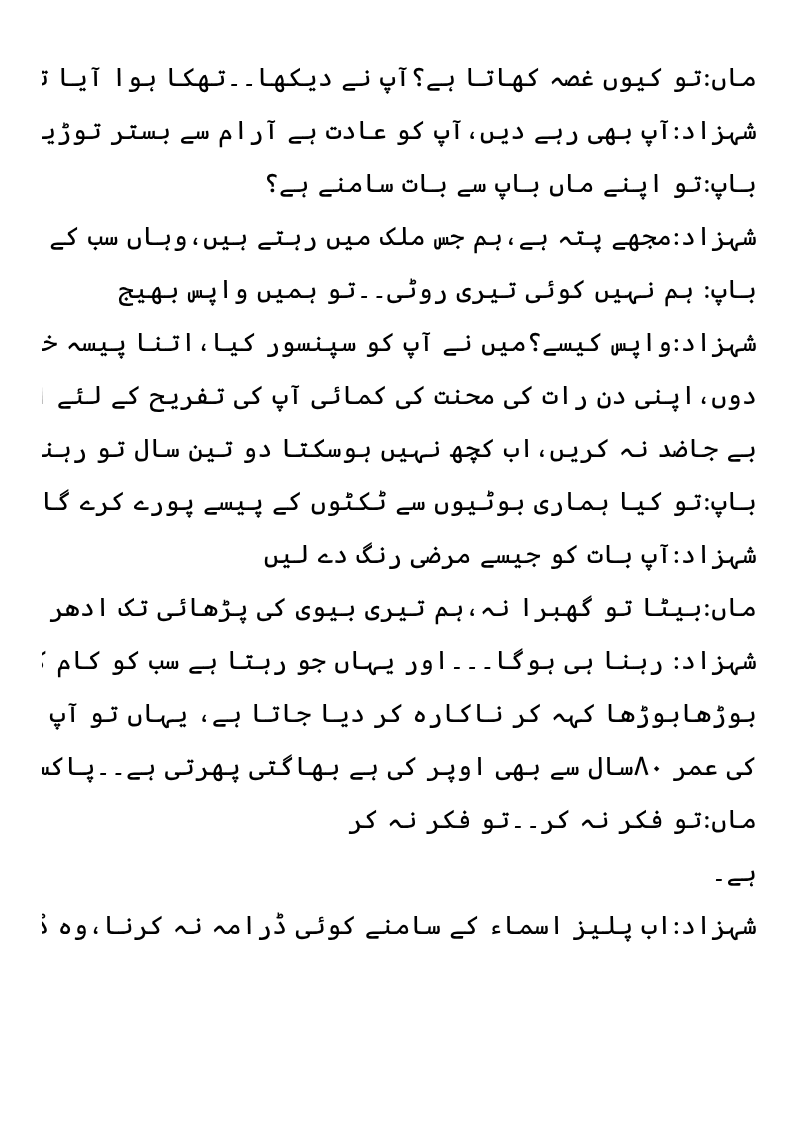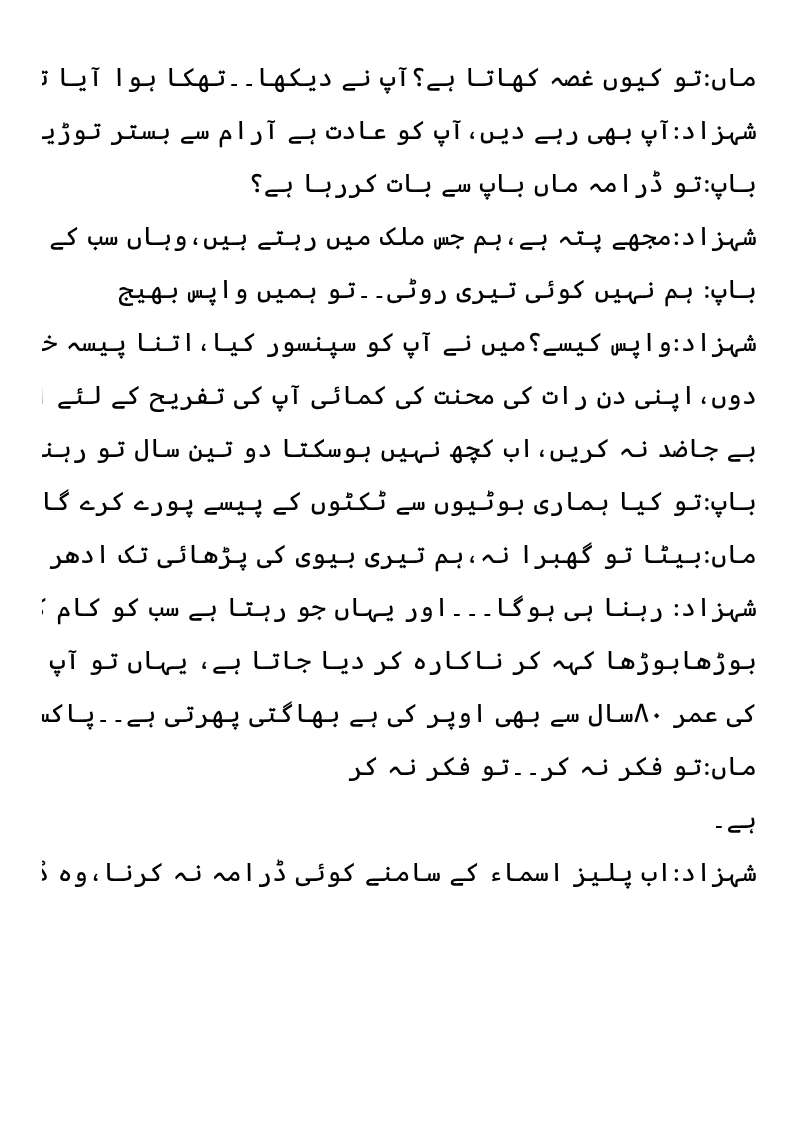--- a/index.html
+++ b/index.html
@@ -36,27 +36,28 @@
   .line.r {
     text-align: right;
   }
 </style>
 </head>
 <body>
 
 <div class="page">
   <div class="line r">ماں:تو کیوں غصہ کھاتا ہے؟آپ نے دیکھا۔۔تھکا ہوا آیا تھا۔کھانا بھی نہیں کھایا</div>
   <div class="line j">شہزاد:آپ بھی رہے دیں،آپ کو عادت ہے آرام سے بستر توڑیں، پاکستانی سارے ہوتے ہی کام</div>
-  <div class="line r">باپ:تو ڈرامہ ماں باپ سے بات کررہا ہے؟</div>
+  <div class="line r">باپ:تو اپنے ماں باپ سے بات سامنے ہے؟</div>
   <div class="line j">شہزاد:مجھے پتہ ہے،ہم جس ملک میں رہتے ہیں،وہاں سب کے حقوق ہیں۔آپ نے بھی روٹی کھانی</div>
   <div class="line r">باپ: ہم نہیں کوئی تیری روٹی۔۔تو ہمیں واپس بھیج</div>
   <div class="line j">شہزاد:واپس کیسے؟میں نے آپ کو سپنسور کیا،اتنا پیسہ خرچا،ٹکٹوں کا الگ خرچہ،یہ سب مٹی میں ملانے</div>
   <div class="line j">دوں،اپنی دن رات کی محنت کی کمائی آپ کی تفریح کے لئے اجاڑنے دو۔ٹون بدلتے ہوئے۔۔آپ</div>
   <div class="line r">بے جاضد نہ کریں،اب کچھ نہیں ہوسکتا دو تین سال تو رہنا ہوگا۔</div>
   <div class="line r">باپ:تو کیا ہماری بوٹیوں سے ٹکٹوں کے پیسے پورے کرے گا۔</div>
+  <div class="line r">شہزاد:آپ بات کو جیسے مرضی رنگ دے لیں</div>
   <div class="line r">ماں:بیٹا تو گھبرا نہ،ہم تیری بیوی کی پڑھائی تک ادھر ہی رہیں گے</div>
   <div class="line j">شہزاد: رہنا ہی ہوگا۔۔۔اور یہاں جو رہتا ہے سب کو کام کرنا پڑتا ہے،یہ کینڈا ہے،پاکستان نہیں، جہاں</div>
   <div class="line j">بوڑھابوڑھا کہہ کر ناکارہ کر دیا جاتا ہے، یہاں تو آپ شکر کریں کہ آپ ابھی تک کسی کام کے ہیں۔ یہاں</div>
   <div class="line j">کی عمر ۸۰سال سے بھی اوپر کی ہے بھاگتی پھرتی ہے۔۔پاکستانی بزرگوں کو تن آسانی کی عادت ہوتی</div>
   <div class="line r">ماں:تو فکر نہ کر۔۔تو فکر نہ کر</div>
   <div class="line r">ہے۔</div>
   <div class="line r">شہزاد:اب پلیز اسماء کے سامنے کوئی ڈرامہ نہ کرنا،وہ ڈسٹرب ہوگی اور اس سے پڑھا نہیں جائے گا۔</div>
 </div>
 
 </body></html>

